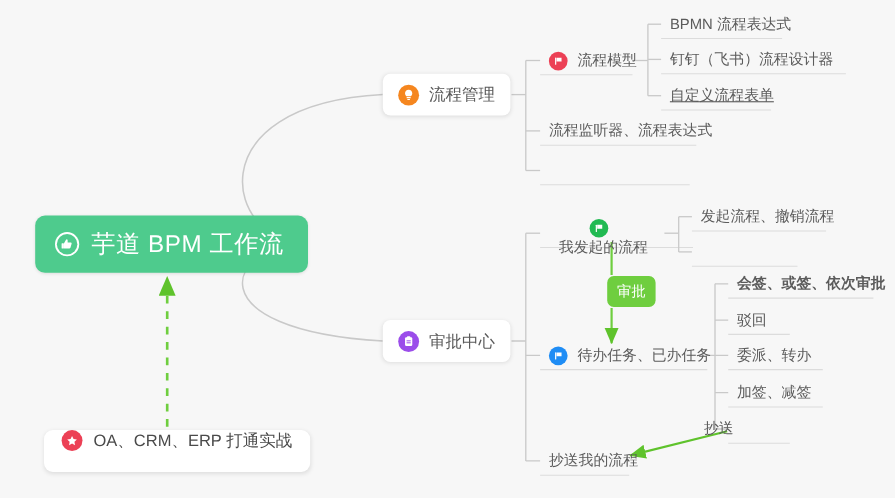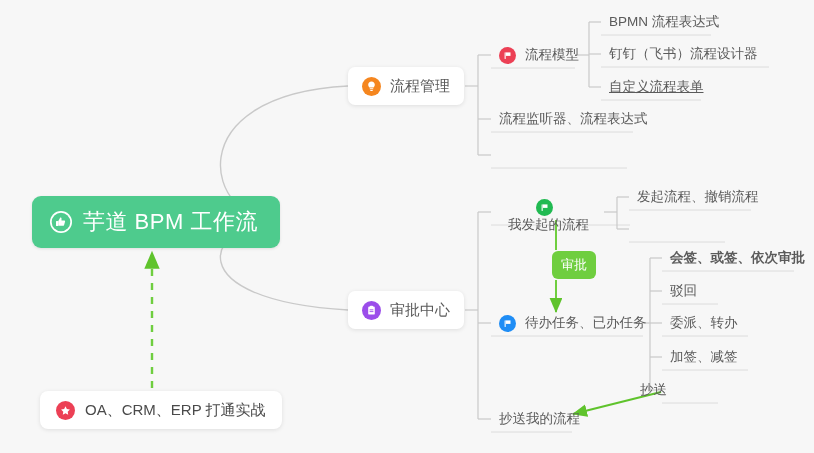--- a/index.html
+++ b/index.html
@@ -126,21 +126,20 @@
   
   .callout {
     position: absolute;
     left: 40px;
     top: 391px;
     height: 38px;
     background: #ffffff;
     border-radius: 8px;
     box-shadow: 0 1px 4px rgba(0,0,0,0.10);
     display: flex;
-    align-items: center;
     padding: 0 16px;
     box-sizing: border-box;
     white-space: nowrap;
   }
   .callout .txt {
     font-size: 15px;
     color: #4a4a4a;
     margin-left: 10px;
   }
 </style>

